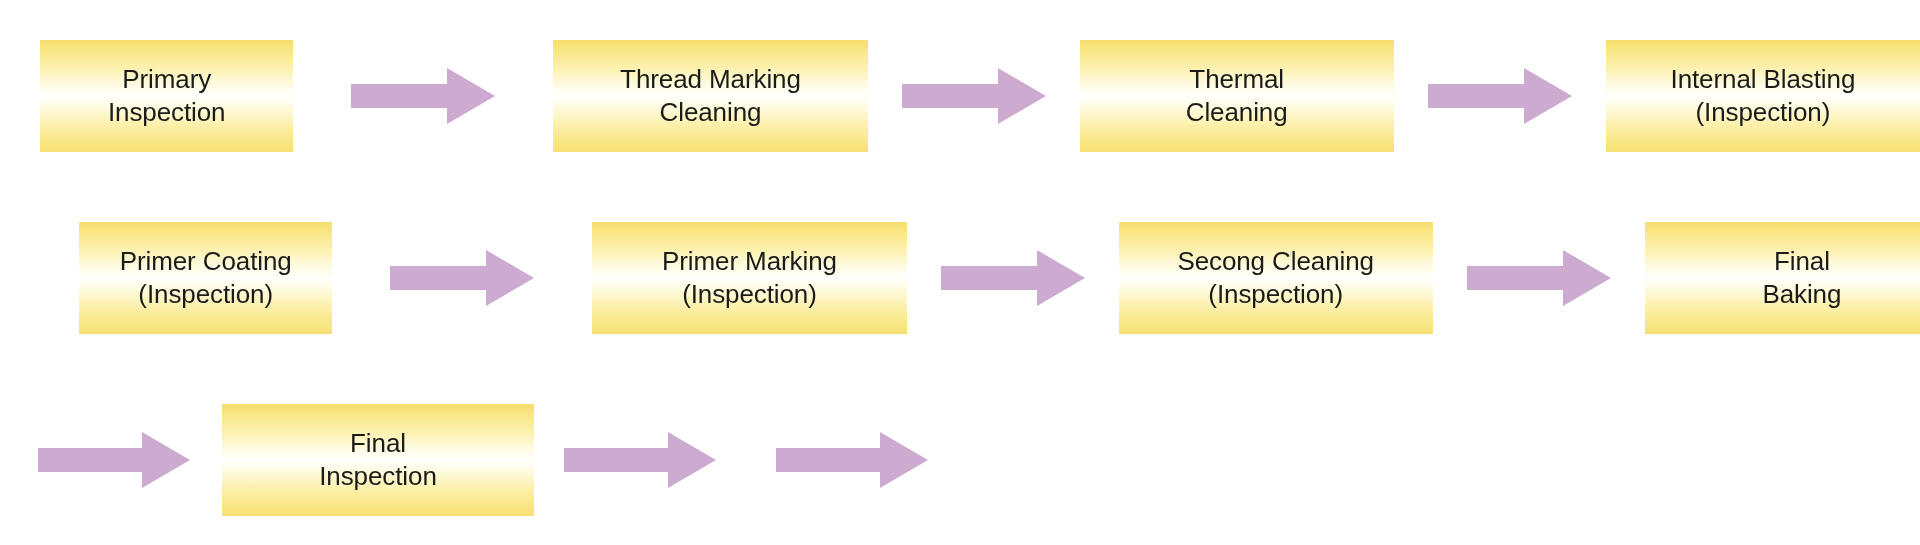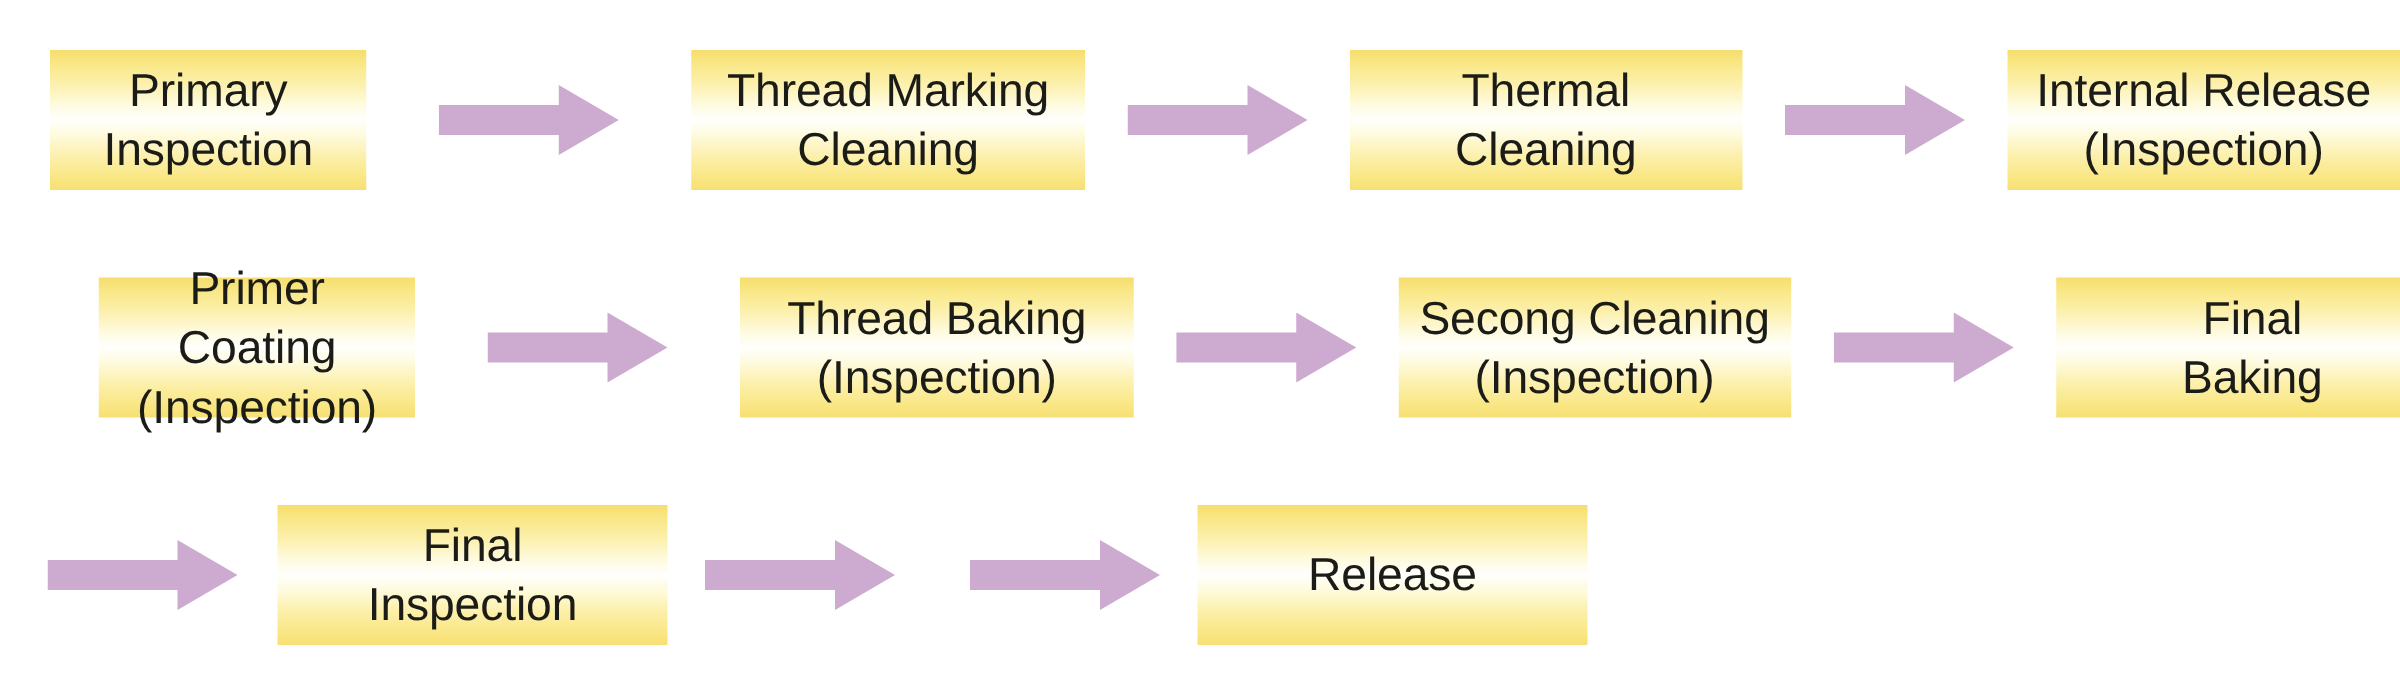--- a/index.html
+++ b/index.html
@@ -35,21 +35,21 @@
   
   .node {
     position: relative;
     height: 112px;
     box-sizing: border-box;
     display: flex;
     align-items: center;
     justify-content: center;
     text-align: center;
     color: #1b1b17;
-    font-size: 37px;
+    font-size: 26px;
     line-height: 1.28;
     letter-spacing: -0.1px;
     background: linear-gradient(
         to bottom,
         #f6dd6d 0%,
         #f9e784 9%,
         #fcf0ac 24%,
         #fefbe2 40%,
         #fffffd 50%,
         #fefbe0 60%,
@@ -118,21 +118,21 @@
 
     <div class="gap" style="width:34px"></div>
     <div class="arrow" style="width:144px">
       <svg width="144" height="56" viewBox="0 0 144 56" aria-hidden="true">
         <path d="M0 16 H96 V0 L144 28 L96 56 V40 H0 Z" fill="#cdaacf"></path>
       </svg>
     </div>
     <div class="gap" style="width:34px"></div>
 
     <div class="node" style="width:320px">
-      <span class="node-label">Internal Release
+      <span class="node-label">Internal Blasting
 (Inspection)</span>
     </div>
   </div>
 
   <div class="flow-row" id="row-2">
     <div class="gap" style="width:40px"></div>
 
     <div class="node" style="width:258px">
       <span class="node-label">Primer Coating
 (Inspection)</span>
@@ -140,21 +140,21 @@
 
     <div class="gap" style="width:58px"></div>
     <div class="arrow" style="width:144px">
       <svg width="144" height="56" viewBox="0 0 144 56" aria-hidden="true">
         <path d="M0 16 H96 V0 L144 28 L96 56 V40 H0 Z" fill="#cdaacf"></path>
       </svg>
     </div>
     <div class="gap" style="width:58px"></div>
 
     <div class="node" style="width:320px">
-      <span class="node-label">Thread Baking
+      <span class="node-label">Primer Marking
 (Inspection)</span>
     </div>
 
     <div class="gap" style="width:34px"></div>
     <div class="arrow" style="width:144px">
       <svg width="144" height="56" viewBox="0 0 144 56" aria-hidden="true">
         <path d="M0 16 H96 V0 L144 28 L96 56 V40 H0 Z" fill="#cdaacf"></path>
       </svg>
     </div>
     <div class="gap" style="width:34px"></div>
@@ -204,18 +204,15 @@
 
 
     <div class="gap" style="width:30px"></div>
     <div class="arrow" style="width:152px">
       <svg width="152" height="56" viewBox="0 0 152 56" aria-hidden="true">
         <path d="M0 16 H104 V0 L152 28 L104 56 V40 H0 Z" fill="#cdaacf"></path>
       </svg>
     </div>
     <div class="gap" style="width:30px"></div>
 
-    <div class="node" style="width:312px">
-      <span class="node-label">Release</span>
-    </div>
   </div>
 
 </div>
 
 </body></html>

